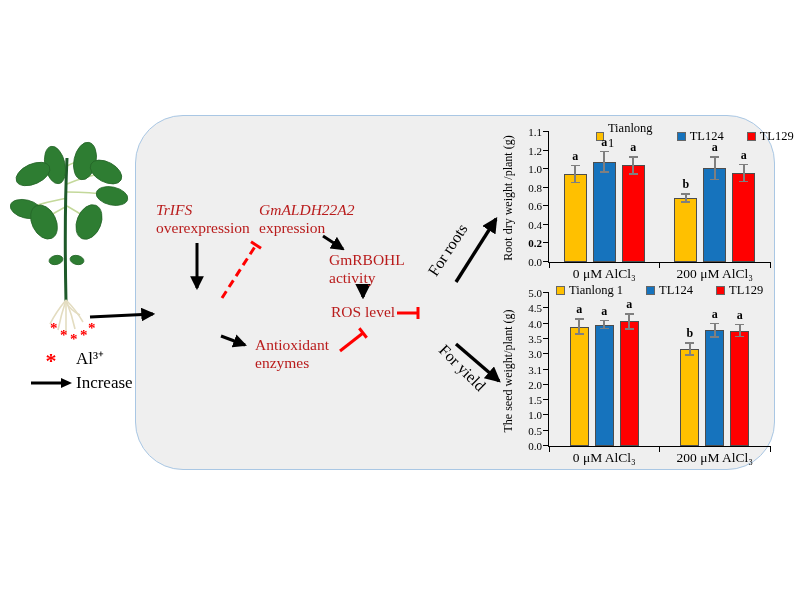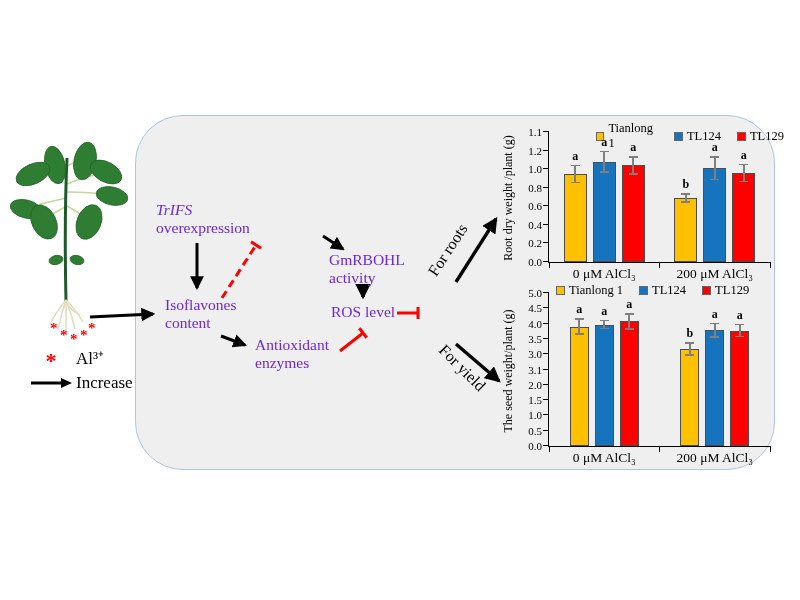--- a/index.html
+++ b/index.html
@@ -17,28 +17,28 @@
   svg.overlay { position:absolute; left:0; top:0; width:800px; height:600px; pointer-events:none; }
   
   .plant-wrap { position:absolute; left:10px; top:140px; width:130px; height:200px; }
   
   .pl-legend { position:absolute; left:26px; top:344px; width:130px; }
   .pl-row { display:flex; align-items:center; height:26px; }
   .pl-icon { width:50px; display:flex; justify-content:center; align-items:center; flex:0 0 50px; }
   .pl-label { font-size:17px; color:#000; }
   .ast { color:#ff0000; font-size:22px; font-weight:bold; line-height:10px; position:relative; top:4px; }
   
-  .node { position:absolute; font-size:15.5px; line-height:18px; color:#6d28d9; white-space:nowrap; }
+  .node { position:absolute; font-size:15.5px; line-height:18px; color:#b91c1c; white-space:nowrap; }
   .gene { font-style:italic; }
   .rot-label { position:absolute; font-size:16px; white-space:nowrap; }
   
   .chart { position:absolute; }
   #chart-top    { left:492px; top:117px; width:292px; height:166px; }
   #chart-bottom { left:492px; top:281px; width:292px; height:188px; }
-  .legend { position:absolute; display:flex; gap:16px; align-items:center; }
+  .legend { position:absolute; display:flex; gap:23px; align-items:center; }
   #chart-top .legend { left:104px; top:4px; }
   #chart-bottom .legend { left:64px; top:2px; }
   .legend-item { display:flex; align-items:center; gap:4px; }
   .legend-item .swatch { width:9px; height:9px; border:1px solid #666; display:inline-block; }
   .legend-item .lg-label { font-size:12.5px; }
   .y-title { position:absolute; font-size:12px; white-space:nowrap;
              transform:translate(-50%,-50%) rotate(-90deg); }
   #chart-top .y-title { left:16px; top:81px; }
   #chart-bottom .y-title { left:16px; top:90px; }
   .plot { position:absolute; border-left:1.5px solid #000; border-bottom:1.5px solid #000; }
@@ -151,23 +151,23 @@
     <g stroke="#ff0000" stroke-width="3">
       <line x1="397" y1="313" x2="418" y2="313"></line>
       <line x1="418" y1="307" x2="418" y2="319"></line>
     </g>
   </svg>
 
   <div class="node" style="left:156px;top:201px">
     <span class="gene">TrIFS</span><br>
     <span>overexpression</span>
   </div>
-  <div class="node" style="left:165px;top:296px">
-    <span>Isoflavones</span><br>
-    <span>content</span>
+  <div class="node" style="left:259px;top:201px">
+    <span class="gene">GmALDH22A2</span><br>
+    <span>expression</span>
   </div>
   <div class="node" style="left:255px;top:336px">
     <span>Antioxidant</span><br>
     <span>enzymes</span>
   </div>
   <div class="node" style="left:329px;top:251px">
     <span>GmRBOHL</span><br>
     <span>activity</span>
   </div>
   <div class="node" style="left:331px;top:303px">
@@ -188,21 +188,21 @@
         </div>
         <div class="legend-item">
           <div class="swatch" style="background: rgb(255, 0, 0);"></div>
           <div class="lg-label">TL129</div>
         </div>
       </div>
     <div class="y-title">Root dry weight /plant  (g)</div>
     <div class="plot">
         <div class="ytick-label" style="bottom: 0%;">0.0</div>
         <div class="ytick-mark" style="bottom: 0%;"></div>
-        <div class="ytick-label" style="bottom: 14.2857%;">0.2</div>
+        <div class="ytick-label" style="bottom: 14.2857%; font-weight: bold;">0.2</div>
         <div class="ytick-mark" style="bottom: 14.2857%;"></div>
         <div class="ytick-label" style="bottom: 28.5714%;">0.4</div>
         <div class="ytick-mark" style="bottom: 28.5714%;"></div>
         <div class="ytick-label" style="bottom: 42.8571%;">0.6</div>
         <div class="ytick-mark" style="bottom: 42.8571%;"></div>
         <div class="ytick-label" style="bottom: 57.1429%;">0.8</div>
         <div class="ytick-mark" style="bottom: 57.1429%;"></div>
         <div class="ytick-label" style="bottom: 71.4286%;">1.0</div>
         <div class="ytick-mark" style="bottom: 71.4286%;"></div>
         <div class="ytick-label" style="bottom: 85.7143%;">1.2</div>

